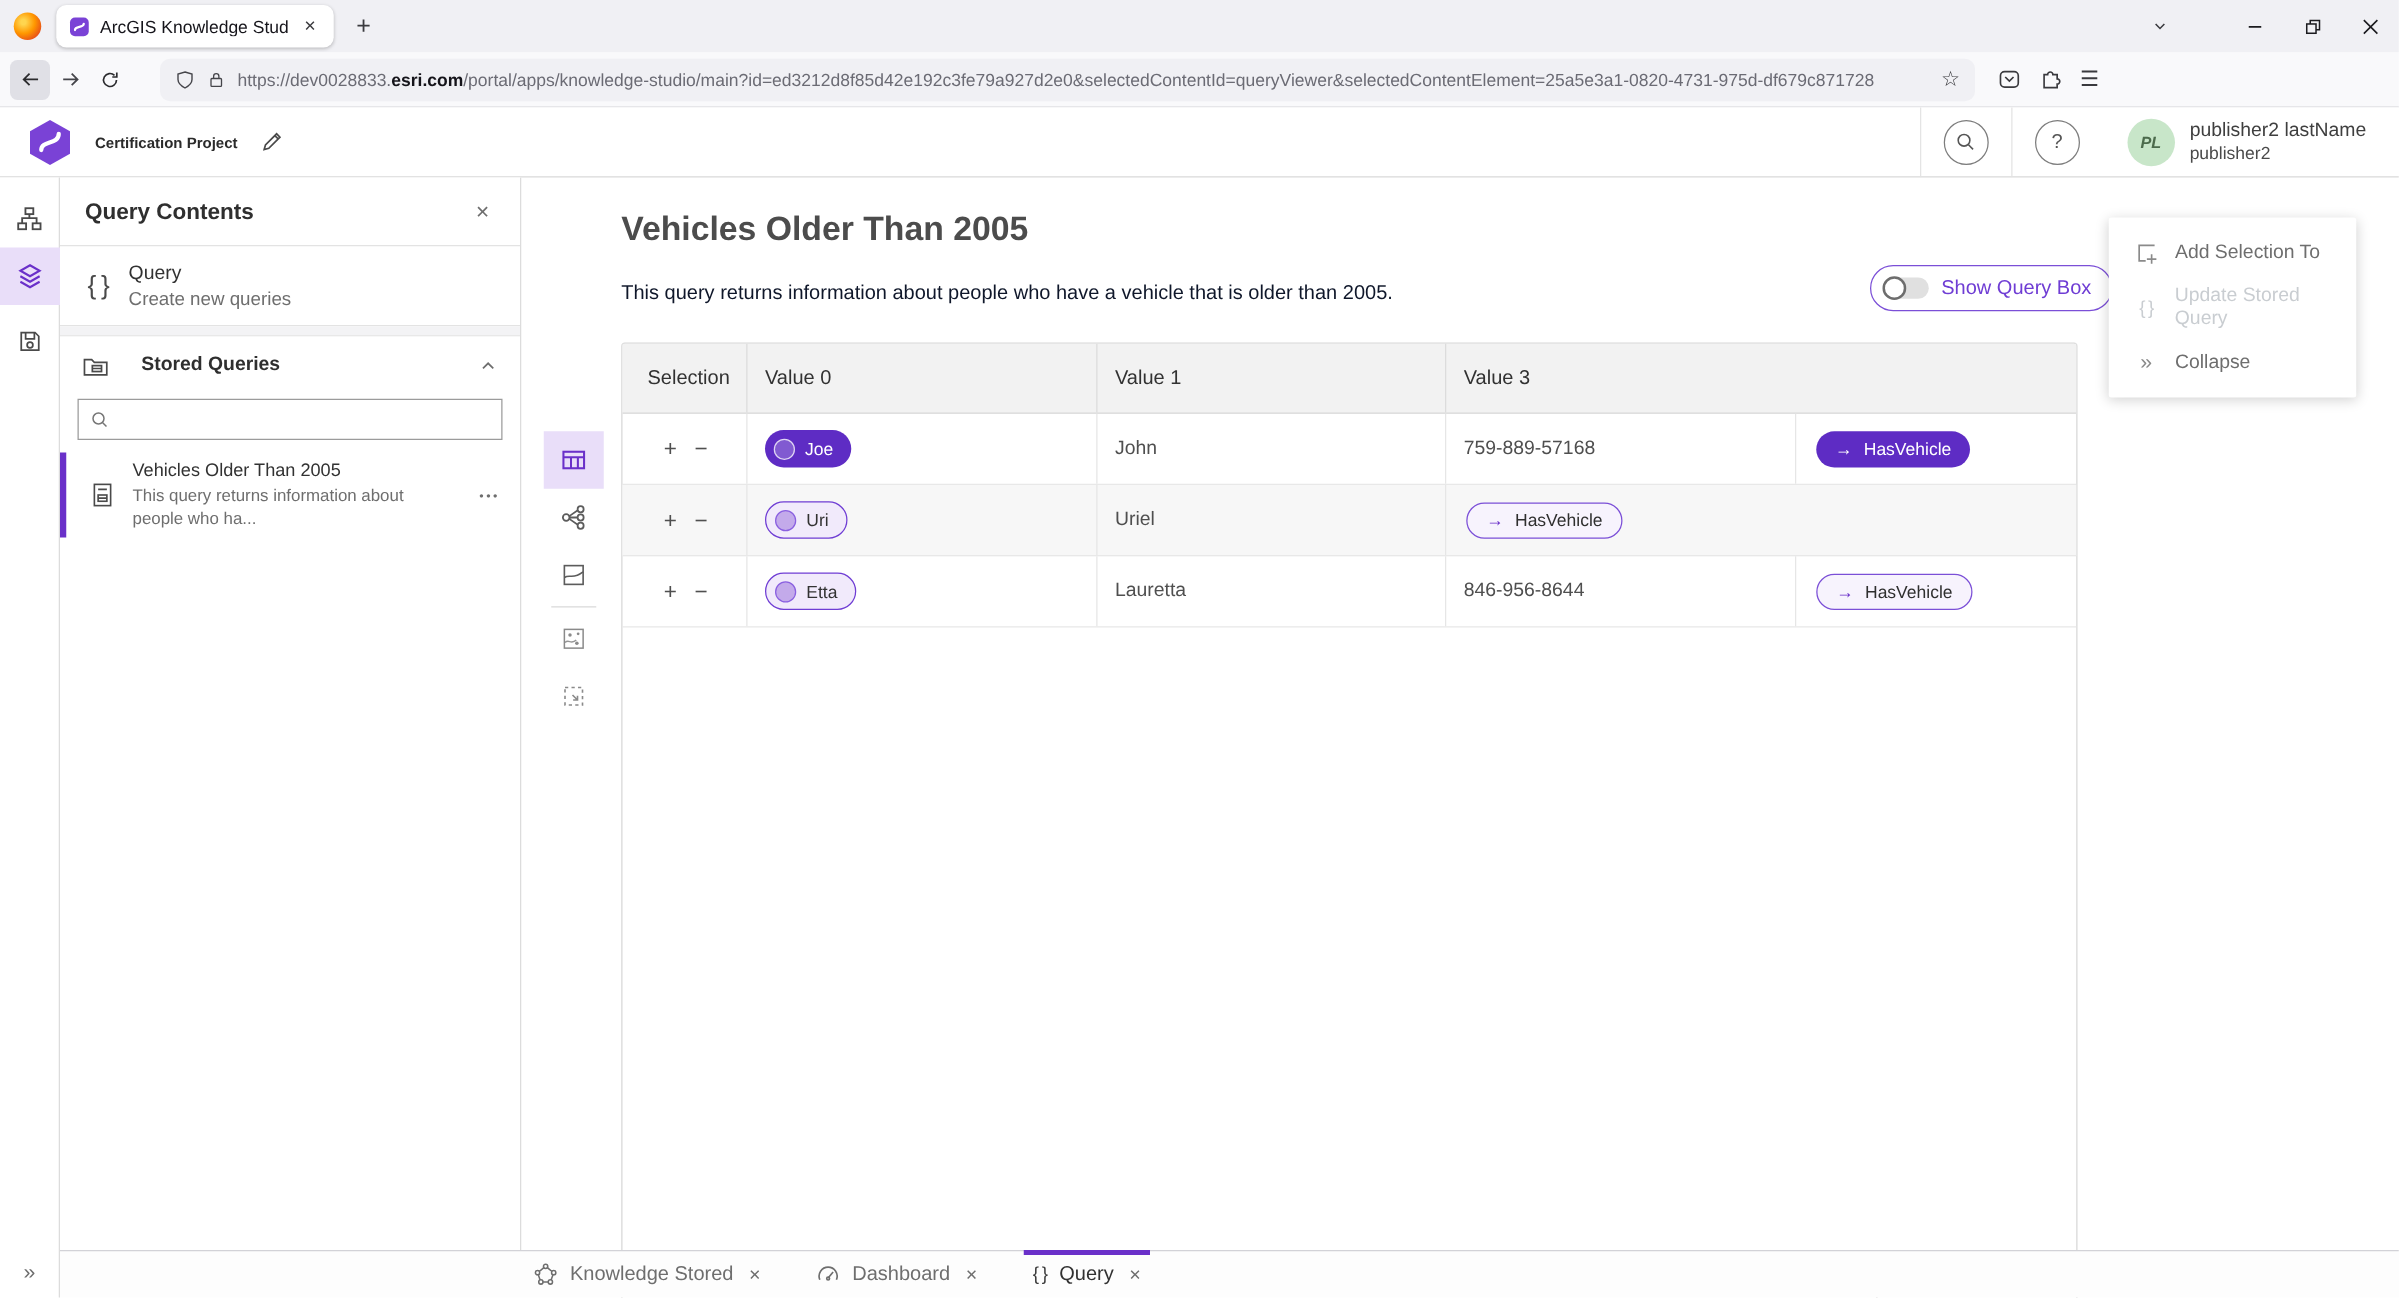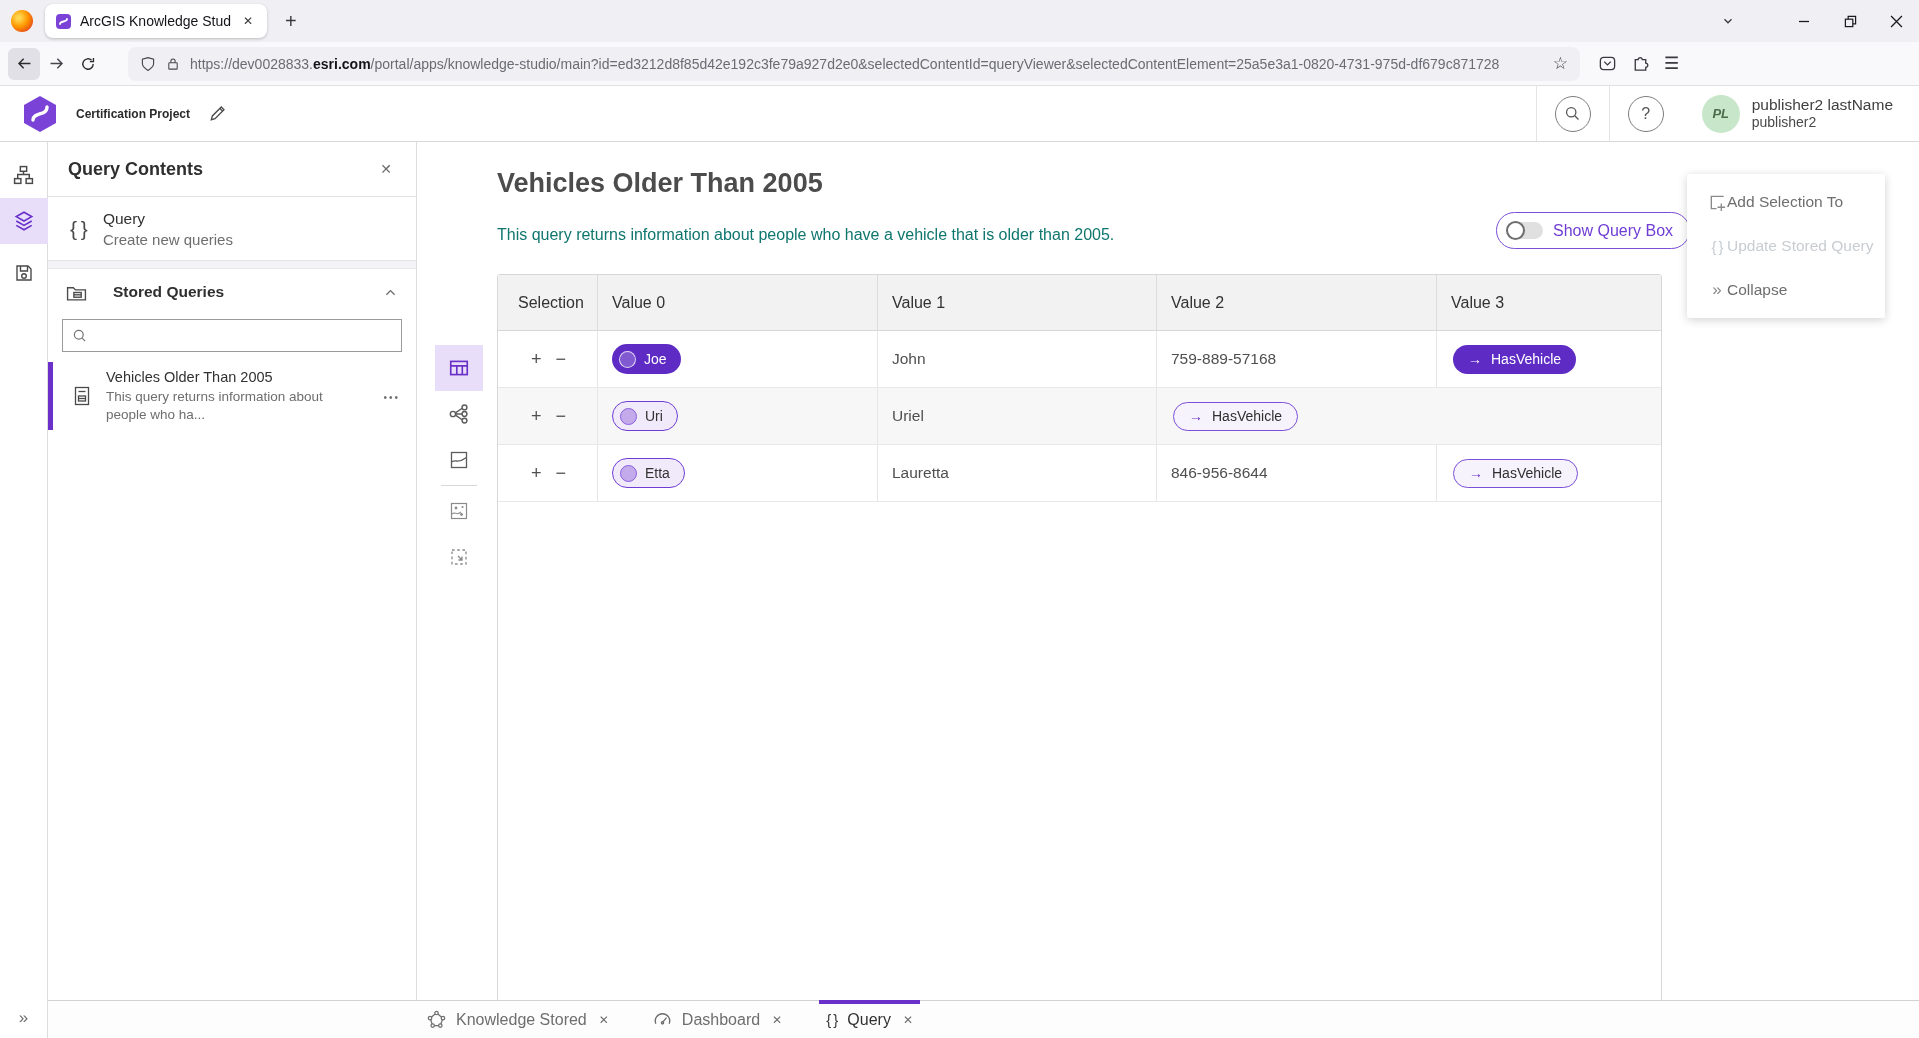--- a/index.html
+++ b/index.html
@@ -76,21 +76,21 @@
   .p-item .more { position:absolute; right:16px; top:32px; color:#6e6e6e; font-size:10px; letter-spacing:2px; }
 
   
   .toolcol { position:absolute; left:435px; top:345px; width:48px; display:flex; flex-direction:column; align-items:center; }
   .tool { width:48px; height:46px; display:flex; align-items:center; justify-content:center; color:#5c5c5c; }
   .tool.sel { background:#e9def9; color:#6a30c9; }
   .tool-div { width:36px; height:1px; background:#d9d9d9; margin:2px 0; }
 
   
   .main-title { position:absolute; left:497px; top:168px; font-size:27px; font-weight:700; color:#4c4c4c; }
-  .main-desc { position:absolute; left:497px; top:226px; font-size:16px; color:#0f766e; }
+  .main-desc { position:absolute; left:497px; top:226px; font-size:16px; color:#0f172a; }
   .sqb-toggle { position:absolute; left:1496px; top:212px; height:37px; border:1px solid #7b4fd7; border-radius:19px;
     display:flex; align-items:center; gap:10px; padding:0 16px 0 10px; background:#fff; }
   .sqb-toggle .label { font-size:16px; color:#6f3dd4; }
   .track { width:36px; height:17px; background:#e0e0e0; border-radius:9px; position:relative; }
   .knob { position:absolute; left:-1px; top:-1px; width:19px; height:19px; border-radius:50%; background:#fff; border:2px solid #6d6d6d; }
 
   
   .tablebox { position:absolute; left:497px; top:274px; width:1165px; height:812px; border:1px solid #d7d7d7;
     border-radius:3px; background:#fff; display:flex; flex-direction:column; }
   .tgrid { display:grid; grid-template-columns:100px 280px 279px 280px 1fr; }
@@ -123,21 +123,21 @@
     gap:8px; padding:0 12px; font-size:14px; color:#3a2f52; }
   .chip .x { color:#5f5673; font-size:12px; }
   .pagebox { margin-left:auto; width:160px; height:100%; border-left:1px solid #d7d7d7;
     display:flex; align-items:center; justify-content:center; gap:10px; }
   .range { font-size:14.5px; color:#6e6e6e; }
   .pg { font-size:19px; color:#bdbdbd; padding:0 6px; }
 
   
   .ctxmenu { position:absolute; left:1687px; top:174px; width:198px; background:#fff; border-radius:2px;
     box-shadow:0 2px 10px rgba(0,0,0,.18); padding:6px 0; }
-  .mi { height:44px; display:flex; align-items:center; padding-left:20px; font-size:15.5px; color:#6e6e6e; }
+  .mi { height:44px; display:flex; align-items:center; gap:13px; padding-left:20px; font-size:15.5px; color:#6e6e6e; }
   .mi.disabled { color:#c9cdd1; }
   .mi .mic { width:20px; display:flex; justify-content:center; }
   .mi .braces-ic { font-size:15px; color:inherit; }
 
   
   .tabsbar { position:absolute; left:48px; top:1000px; width:1871px; height:38px; background:#fdfdfd;
     border-top:1px solid #d2d2d7; display:flex; align-items:center; padding-left:372px; gap:30px; }
   .btab-item { position:relative; height:100%; display:flex; align-items:center; gap:10px; padding:0 7px; font-size:16px; color:#6e6e6e; }
   .btab-item .ic { color:#6e6e6e; }
   .btab-item.active { color:#323232; }
@@ -375,21 +375,20 @@
       <span class="knob"></span>
     </span>
   <span class="label">Show Query Box</span>
 </div>
 
 <div class="tablebox">
   <div class="thead tgrid">
     <div class="th">Selection</div>
     <div class="th">Value 0</div>
     <div class="th">Value 1</div>
-    <div class="th">Value 2</div>
     <div class="th">Value 3</div>
   </div>
 
   <div class="trow tgrid">
     <div class="td selcell">
       <span class="pm">+</span>
       <span class="pm">−</span>
     </div>
     <div class="td">
         <span class="epill fill">

